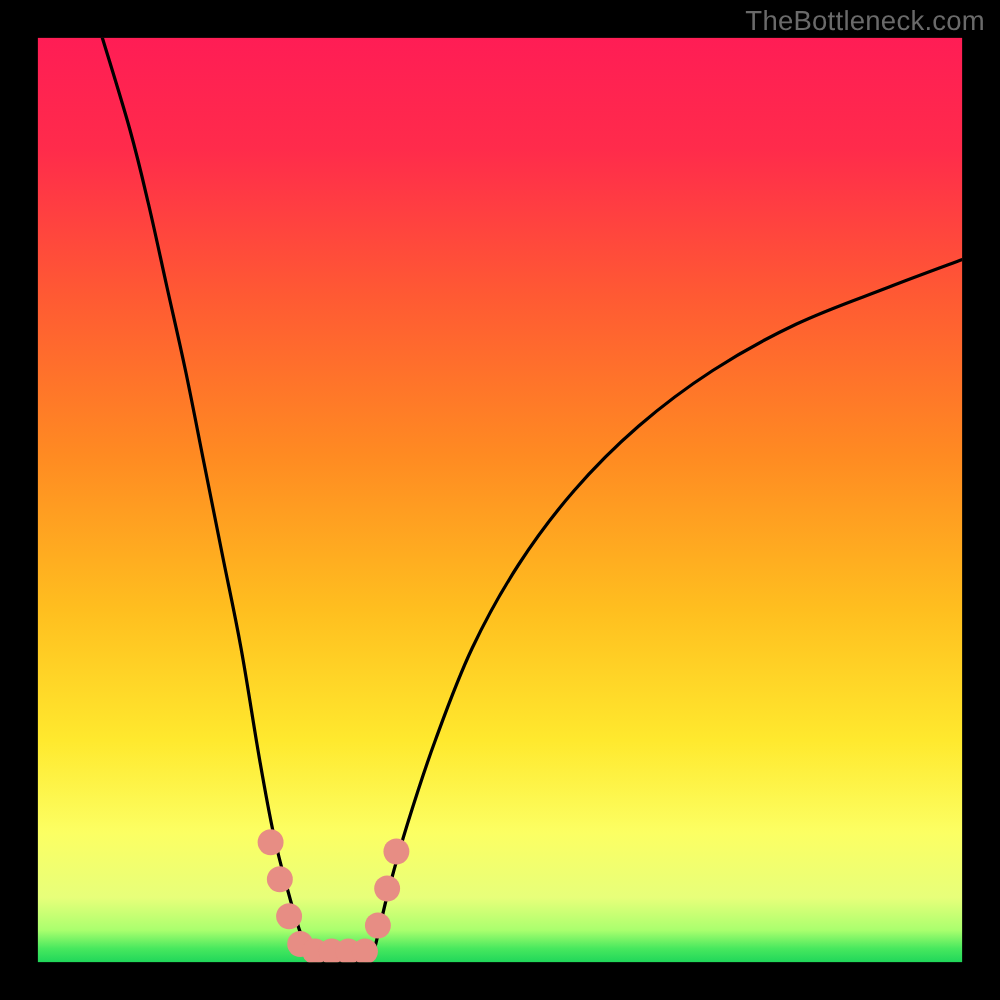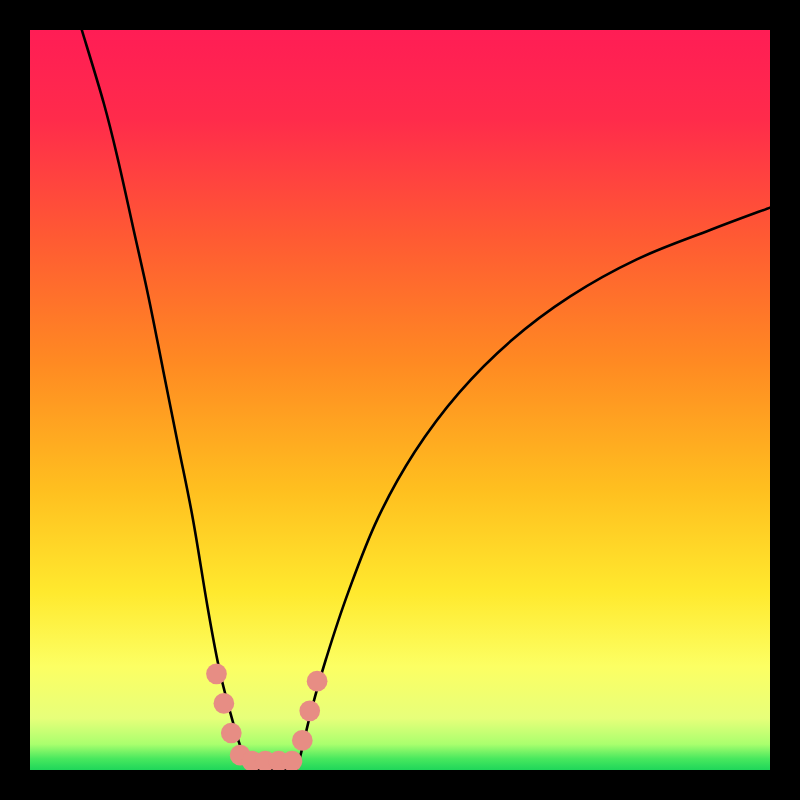--- a/index.html
+++ b/index.html
@@ -86,13 +86,14 @@
           <circle cx="30" cy="98.8" r="1.4" fill="#e78d84"></circle>
           <circle cx="31.8" cy="98.8" r="1.4" fill="#e78d84"></circle>
           <circle cx="33.6" cy="98.8" r="1.4" fill="#e78d84"></circle>
           <circle cx="35.4" cy="98.8" r="1.4" fill="#e78d84"></circle>
           <circle cx="36.8" cy="96" r="1.4" fill="#e78d84"></circle>
           <circle cx="37.8" cy="92" r="1.4" fill="#e78d84"></circle>
           <circle cx="38.8" cy="88" r="1.4" fill="#e78d84"></circle>
         </g>
     </svg>
   </div>
+  <div class="watermark">TheBottleneck.com</div>
 </div>
 
 </body></html>

